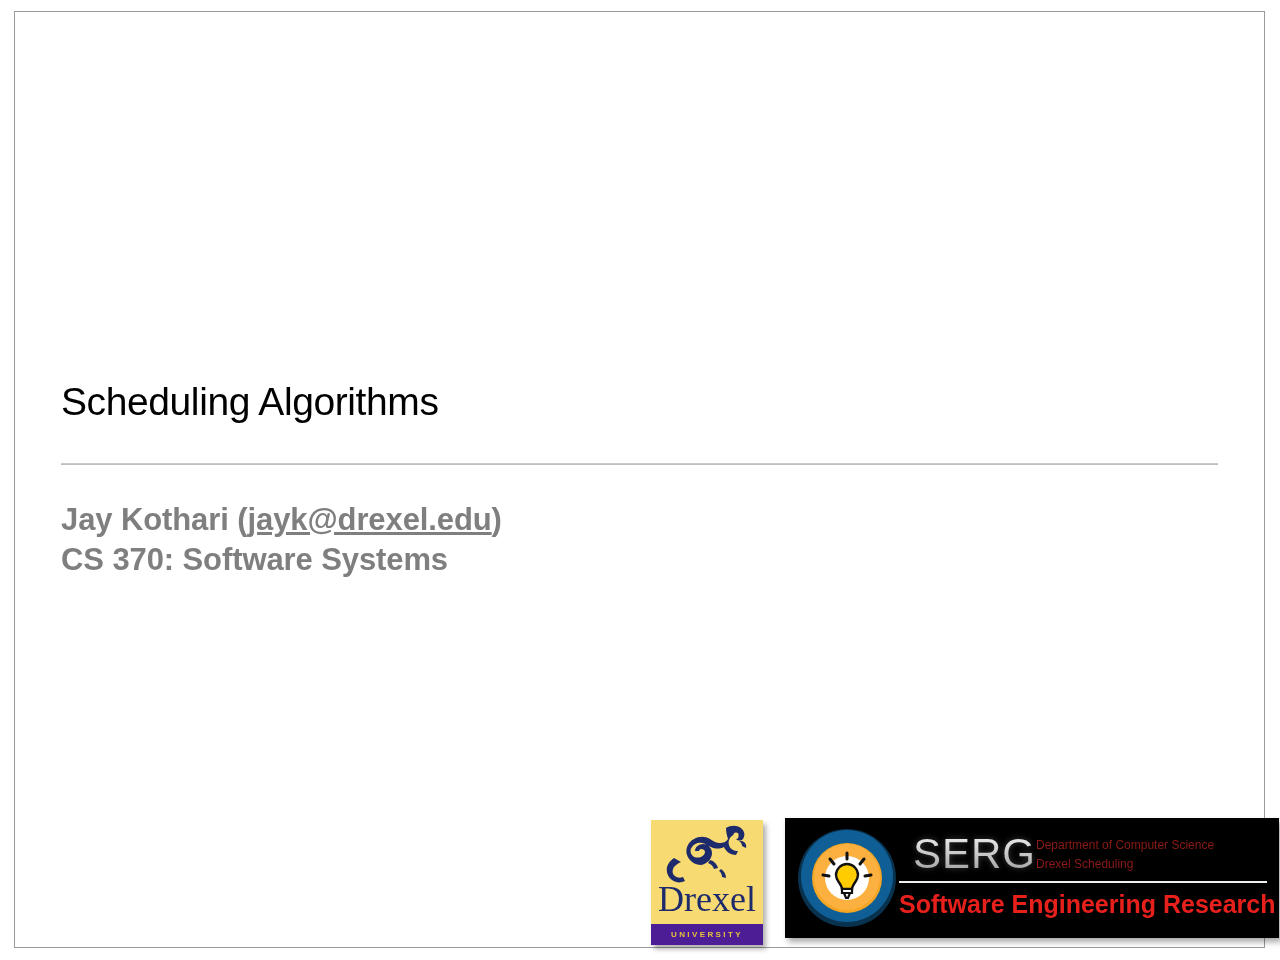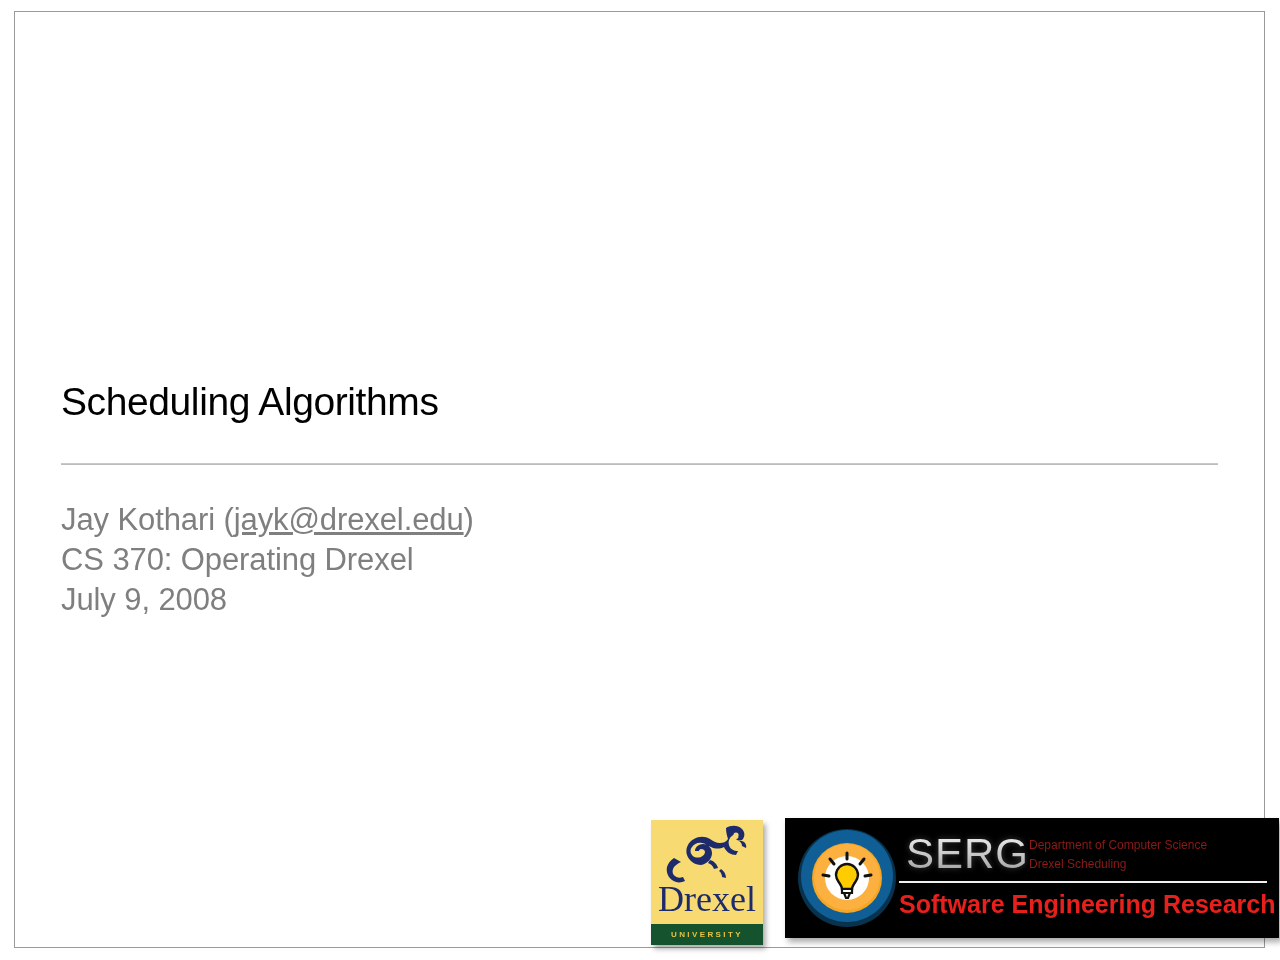--- a/index.html
+++ b/index.html
@@ -62,21 +62,21 @@
   }
 
   
   .subtitle-block {
     position: absolute;
     left: 61px;
     top: 500px;
     color: #7f7f7f;
     font-size: 31px;
     line-height: 40px;
-    font-weight: 400;
+    font-weight: 700;
     letter-spacing: -0.1px;
   }
   .subtitle-line { white-space: nowrap; }
   .subtitle-link {
     color: #7f7f7f;
     text-decoration: underline;
     text-underline-offset: 2px;
   }
 
   
@@ -116,21 +116,21 @@
     line-height: 34px;
     color: #1d2a6b;
     letter-spacing: 0px;
   }
   .drexel-univ-bar {
     position: absolute;
     left: 0;
     right: 0;
     bottom: 0;
     height: 21px;
-    background: #14532d;
+    background: #4c1d95;
     display: flex;
     align-items: center;
     justify-content: center;
   }
   .drexel-univ-bar span {
     font-size: 8px;
     letter-spacing: 2.4px;
     color: #e8c33c;
     font-weight: 700;
   }
@@ -155,21 +155,21 @@
   }
   .serg-text {
     position: absolute;
     left: 112px;
     top: 0;
     right: 0;
     height: 120px;
   }
   .serg-row-top {
     position: absolute;
-    left: 9px;
+    left: 16px;
     top: 14px;
     display: flex;
     align-items: flex-start;
   }
   .serg-word {
     font-size: 42px;
     line-height: 44px;
     font-weight: 400;
     letter-spacing: 1px;
     background: linear-gradient(180deg, #f2f2f2 0%, #c6c6c6 46%, #8f8f8f 100%);
@@ -213,22 +213,21 @@
 
   <div class="slide-border"></div>
 
   <div class="title-block">
     <h1 class="slide-title">Scheduling Algorithms</h1>
     <div class="title-rule"></div>
   </div>
 
   <div class="subtitle-block">
     <div class="subtitle-line"><span>Jay Kothari (</span><a class="subtitle-link" href="#">jayk@drexel.edu</a><span>)</span></div>
-    <div class="subtitle-line">CS 370: Operating Drexel</div>
-    <div class="subtitle-line">July 9, 2008</div>
+    <div class="subtitle-line">CS 370: Software Systems</div>
   </div>
 
   <div class="logo-strip">
 
     <div class="drexel-logo">
       <svg class="drexel-dragon" viewBox="0 0 86 62">
         <g fill="#1d2a6b">
           <path d="M62 4c5-3 12-3 16 1 3 3 3 7 1 10-2 2-5 2-7 0 2 0 3-2 2-3-1-2-4-2-6 0-3 2-4 6-3 9 1 4 5 6 9 6l-2 4c-5 0-10-3-12-8-4 2-9 2-13 0-3-1-6-4-9-4-4-1-8 1-10 4-2 2-2 6 0 8 2 3 6 3 9 2 2-1 4-3 4-5 0-2-2-3-4-3-1 0-2 1-2 2h-4c0-4 4-7 8-7 5 0 9 4 9 9 0 6-5 11-11 12-6 0-12-4-14-10-2-6 1-13 7-16 5-3 11-3 16 0 3 2 6 4 10 4 3 0 6-1 8-4-1-3-2-7-2-11z"></path>
           <path d="M10 34c-3 2-6 5-7 9-1 5 1 10 5 13 4 3 9 3 13 1l-2-4c-3 1-6 1-8-1-3-2-3-6-1-9 2-2 4-4 7-5l-7-4z"></path>
           <circle cx="72" cy="11" r="2.6" fill="#f7db72"></circle>

